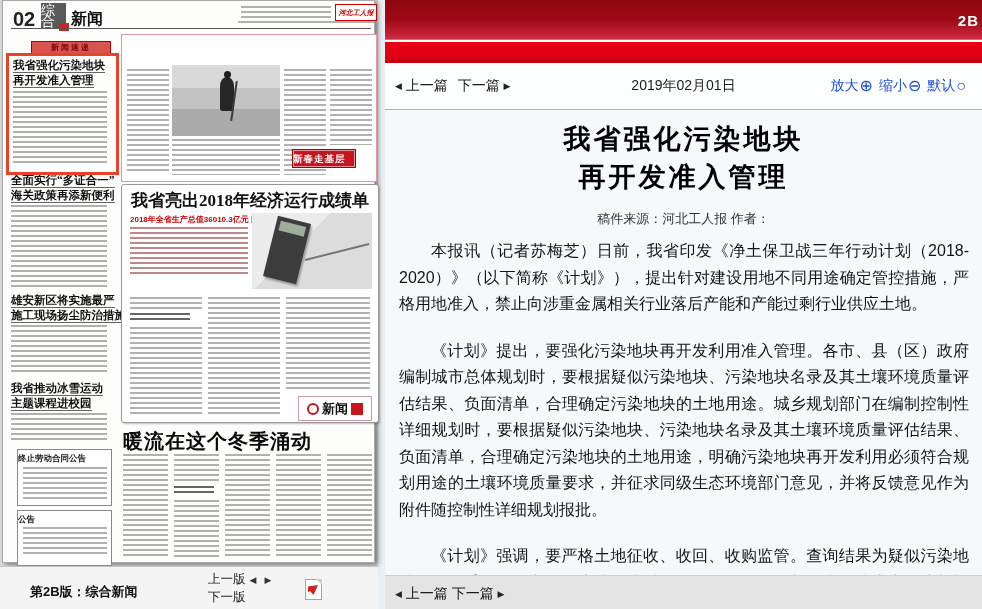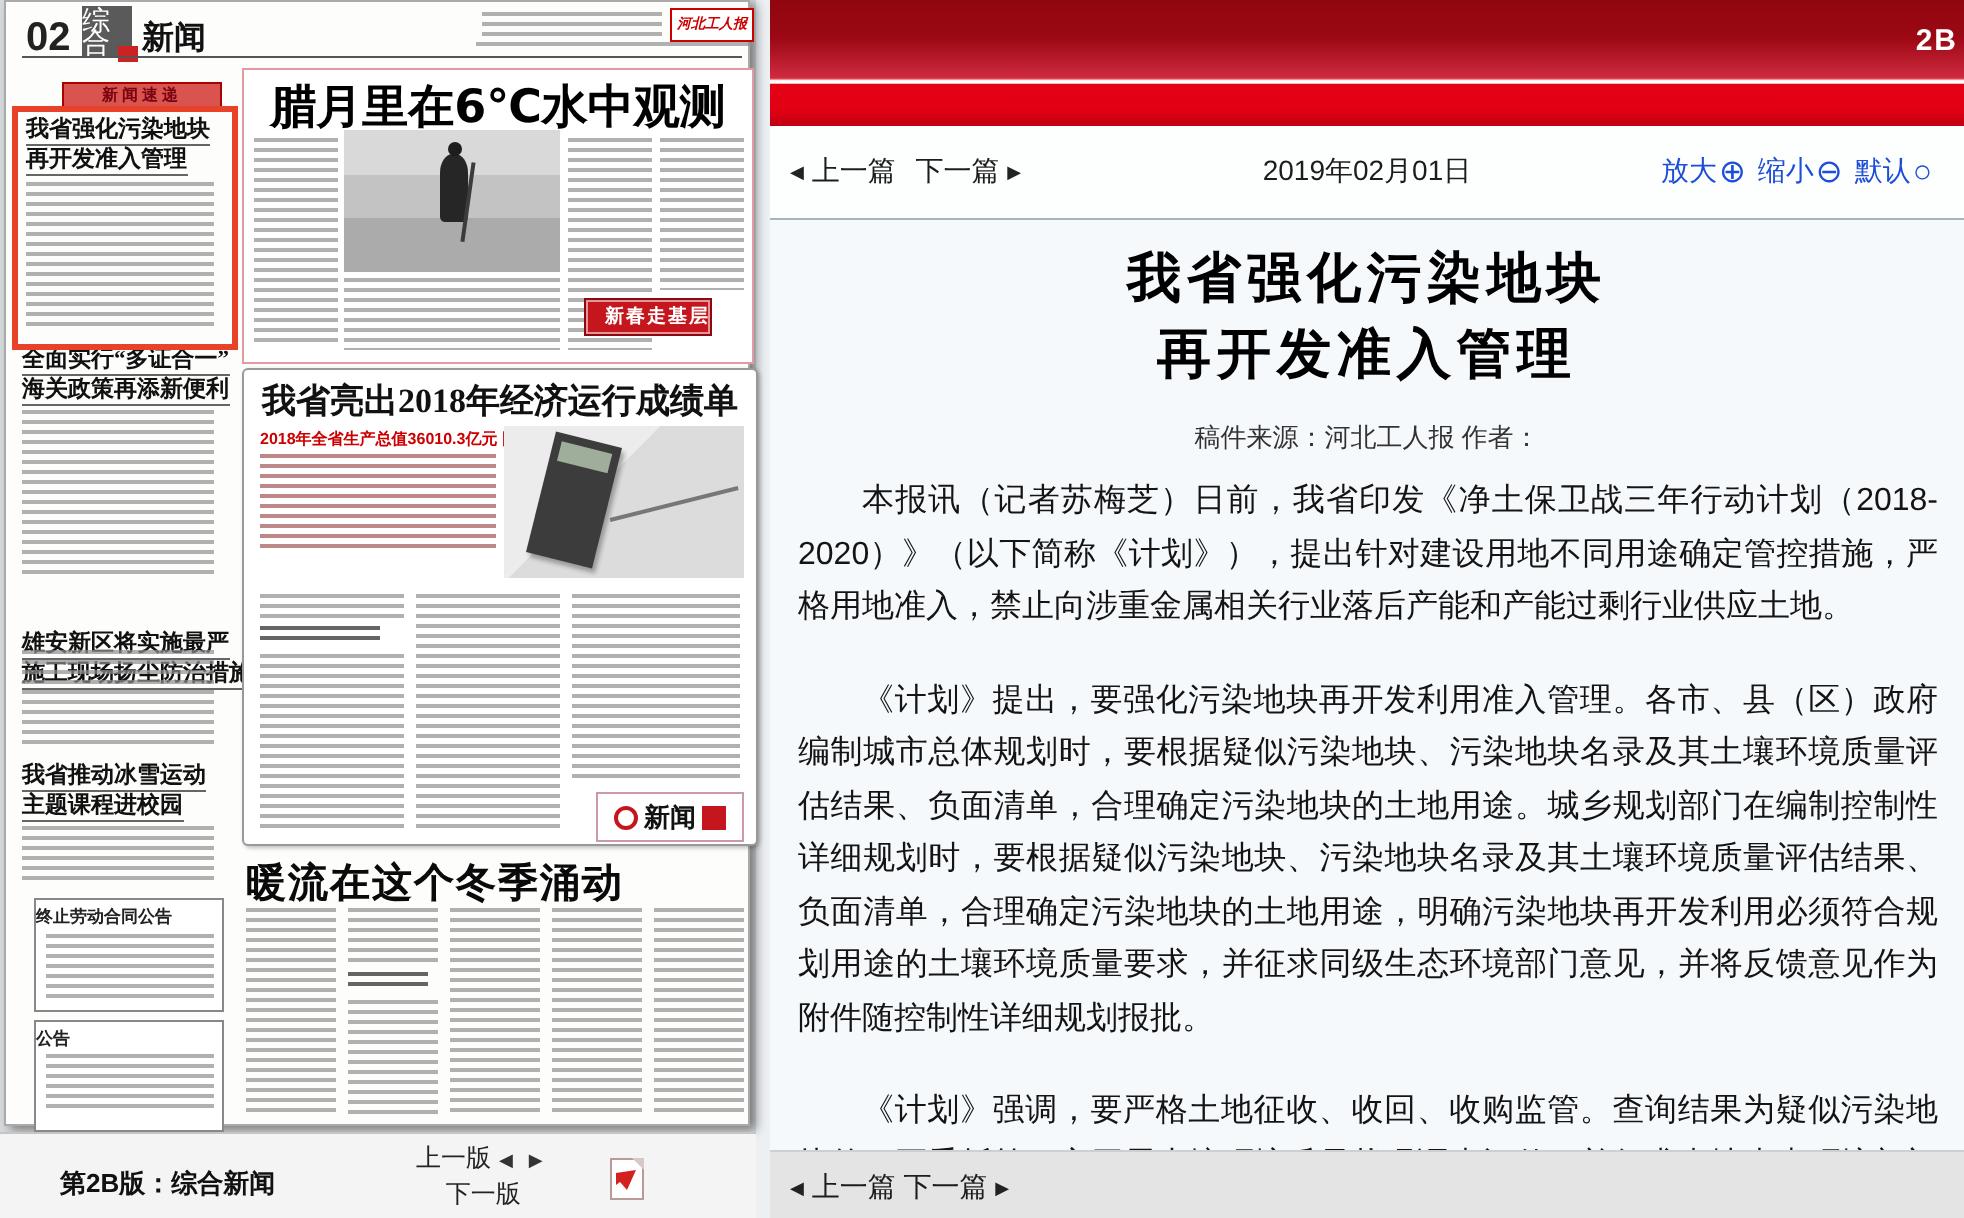--- a/index.html
+++ b/index.html
@@ -33,21 +33,21 @@
   
   .feature{position:absolute;left:118px;top:33px;width:254px;height:146px;border:1px solid #e09aa2;background:#fff;}
   .feature h1{position:absolute;left:0;top:3px;width:100%;margin:0;text-align:center;font-size:23px;font-weight:900;
       color:#000;letter-spacing:0;font-family:"DejaVu Sans",sans-serif;}
   .photo1{position:absolute;left:50px;top:30px;width:108px;height:71px;
       background:linear-gradient(180deg,#d9d9d9 0 32%,#c3c3c3 32% 62%,#ababab 62% 100%);}
   .person{position:absolute;left:48px;top:12px;width:14px;height:34px;background:#262626;border-radius:45% 45% 18% 18%/28% 28% 8% 8%;}
   .person::before{content:"";position:absolute;left:4px;top:-6px;width:7px;height:7px;border-radius:50%;background:#1d1d1d;}
   .person::after{content:"";position:absolute;left:13px;top:4px;width:1.5px;height:40px;background:#3c3c3c;transform:rotate(8deg);}
   .stamp{position:absolute;left:170px;top:114px;width:62px;height:17px;background:#c5161d;border:1px solid #8c0a0f;
-      color:#fff;font-weight:bold;font-size:9.5px;line-height:17px;text-align:right;letter-spacing:1px;
+      color:#fff;font-weight:bold;font-size:9.5px;line-height:17px;text-align:left;letter-spacing:1px;
       box-shadow:inset 0 0 0 1px rgba(255,255,255,.55);}
   
   .econ{position:absolute;left:118px;top:183px;width:256px;height:237px;border:1px solid #999;border-radius:3px;
       background:#fff;box-shadow:1px 1px 2px rgba(0,0,0,.25);text-decoration:underline;}
   .econ h2{position:absolute;left:0;top:4px;width:100%;margin:0;text-align:center;font-size:17px;font-weight:bold;
       color:#111;font-family:"Liberation Serif",serif;}
   .econ .subhead{position:absolute;left:8px;top:29px;font-size:8px;font-weight:bold;color:#c00;}
   .photo2{position:absolute;left:130px;top:28px;width:120px;height:76px;background:linear-gradient(135deg,#ececec 0 40%,#dcdcdc 40% 100%);overflow:hidden;}
   .calc{position:absolute;left:18px;top:6px;width:34px;height:62px;background:#3c3c3c;transform:rotate(14deg);
       box-shadow:2px 2px 2px rgba(0,0,0,.3);}
@@ -59,21 +59,21 @@
   .news-logo .nl-text{font-family:"Liberation Serif",serif;font-weight:bold;font-size:13px;color:#111;}
   .news-logo .nl-red{width:12px;height:12px;background:#c5161d;}
   
   .warm-head{position:absolute;left:120px;top:427px;font-size:20px;font-weight:bold;color:#0a0a0a;
       font-family:"Liberation Serif",serif;letter-spacing:1px;}
   
   .left-footer{position:absolute;left:0;top:566px;width:378px;height:43px;background:#f4f4f4;border-top:1px solid #c5c5c5;}
   .page-label{position:absolute;left:30px;top:16px;font-size:13px;font-weight:bold;color:#111;}
   .pager{position:absolute;left:208px;top:4px;font-size:12.5px;color:#222;line-height:17px;}
   .pager .arr{font-size:9px;color:#333;margin:0 4px;}
-  .pager .row2{text-align:center;}
+  .pager .row2{text-align:left;}
   .pdf{position:absolute;left:305px;top:12px;width:15px;height:19px;background:#fff;border:1px solid #b99;}
   .pdf::before{content:"";position:absolute;right:-1px;top:-1px;border:3px solid #d8c9c9;border-left-color:transparent;border-bottom-color:transparent;}
   .pdf::after{content:"";position:absolute;left:2px;top:5px;width:10px;height:10px;background:#d2221f;
       clip-path:polygon(0 15%,100% 0,55% 100%,20% 60%,0 75%);}
   
   .right-panel{position:absolute;left:385px;top:0;width:597px;height:609px;background:#f6f9fc;}
   .red-band{position:absolute;left:0;top:0;width:597px;height:63px;
       background:linear-gradient(180deg,#90060f 0,#9c0814 30%,#cf2a40 62%,#f27e8a 63%,#fff 64%,#fff 66%,#e60016 67%,#e00014 88%,#bf0010 100%);padding-left:25px;}
   .corner-label{position:absolute;right:28px;top:12px;color:#fff;font-size:15px;font-weight:bold;letter-spacing:1px;}
   .toolbar{position:absolute;left:0;top:63px;width:597px;height:47px;background:#fdfefe;border-bottom:1px solid #a9b4be;
@@ -117,21 +117,21 @@
         <span>再开发准入管理</span>
       </div>
       <div class="tx" style="left:10px;top:90px;width:94px;height:74px;"></div>
 
       <div class="lt" style="left:8px;top:172px;">
         <span>全面实行“多证合一”</span><br>
         <span>海关政策再添新便利</span>
       </div>
       <div class="tx" style="left:8px;top:204px;width:96px;height:82px;"></div>
 
-      <div class="lt" style="left:8px;top:292px;margin-top:22px;">
+      <div class="lt" style="left:8px;top:292px;">
         <span>雄安新区将实施最严</span><br>
         <span>施工现场扬尘防治措施</span>
       </div>
       <div class="tx" style="left:8px;top:324px;width:96px;height:50px;"></div>
 
       <div class="lt" style="left:8px;top:380px;">
         <span>我省推动冰雪运动</span><br>
         <span>主题课程进校园</span>
       </div>
       <div class="tx" style="left:8px;top:412px;width:96px;height:28px;"></div>
@@ -139,21 +139,20 @@
       <div class="nbox" style="left:14px;top:448px;width:95px;height:57px;">
         <span class="ntitle">终止劳动合同公告</span>
         <div class="tx" style="left:5px;top:17px;width:84px;height:35px;"></div>
       </div>
       <div class="nbox" style="left:14px;top:509px;width:95px;height:56px;">
         <span class="ntitle">公告</span>
         <div class="tx" style="left:5px;top:16px;width:84px;height:29px;"></div>
       </div>
 
       <div class="feature">
-        <h1>腊月里在6℃水中观测</h1>
         <div class="tx" style="left:5px;top:34px;width:42px;height:104px;"></div>
         <div class="photo1">
           <div class="person"></div>
         </div>
         <div class="tx" style="left:50px;top:104px;width:108px;height:36px;"></div>
         <div class="tx" style="left:162px;top:34px;width:42px;height:106px;"></div>
         <div class="tx" style="left:208px;top:34px;width:42px;height:76px;"></div>
         <div class="stamp">新春走基层</div>
       </div>
 

